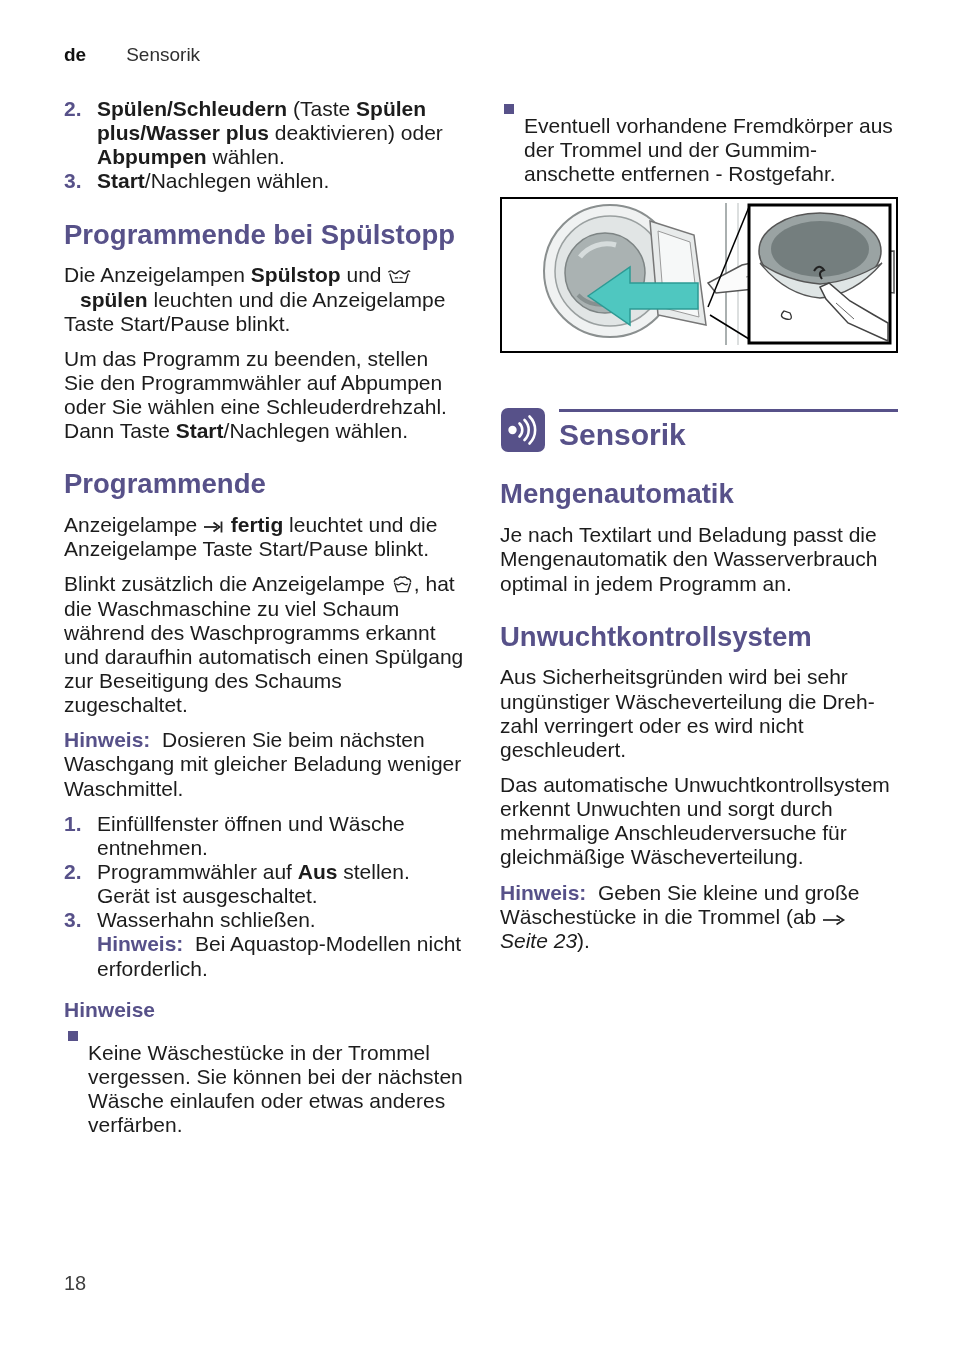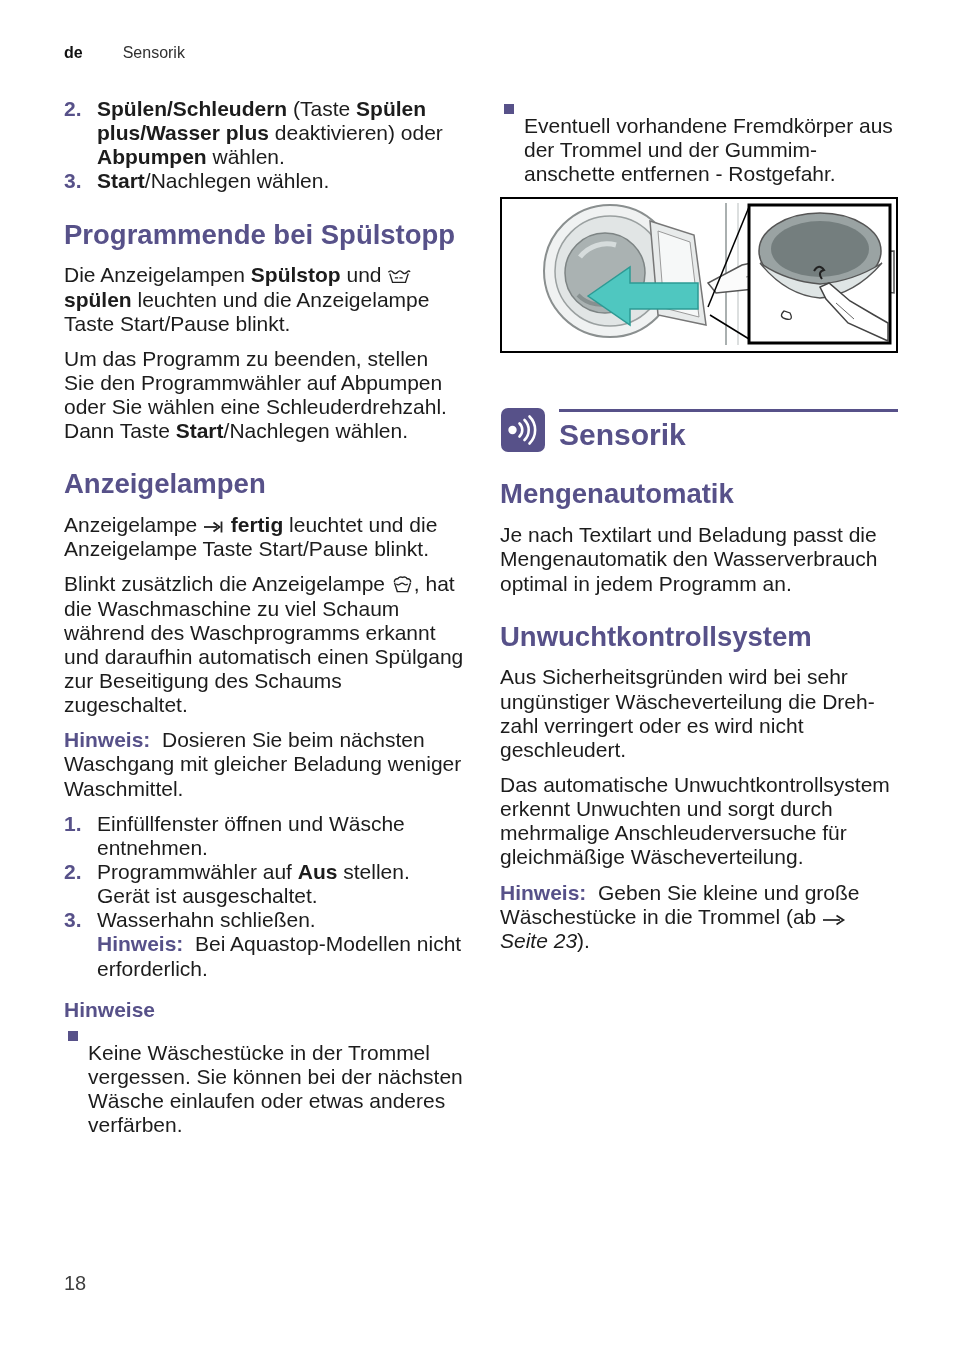--- a/index.html
+++ b/index.html
@@ -2,21 +2,21 @@
 <html lang="de"><head>
 <meta charset="utf-8">
 <style>
   :root{ --accent:#575189; --text:#1c1c1c; --teal:#4fc7c0; }
   html,body{margin:0;padding:0;background:#fff;}
   .page{
     position:relative; width:954px; height:1354px; background:#ffffff;
     font-family:"Liberation Sans","DejaVu Sans",sans-serif; color:var(--text);
     overflow:hidden;
   }
-  .doc-header{position:absolute;top:44px;left:64px;font-size:16px;display:flex;gap:40px;align-items:baseline;}
+  .doc-header{position:absolute;top:44px;left:64px;font-size:19px;display:flex;gap:40px;align-items:baseline;}
   .doc-header .lang{font-weight:bold;color:#111;}
   .doc-header .htitle{color:#303030;}
   .col{position:absolute;top:97px;font-size:21px;line-height:1.15;}
   .col-left{left:64px;width:400px;}
   .col-right{left:500px;width:398px;}
   p.body{margin:0 0 11px 0;}
   h2.sect{font-size:27.5px;font-weight:bold;color:var(--accent);margin:26px 0 13px 0;line-height:1.12;}
   h3.sub{font-size:21px;font-weight:bold;color:var(--accent);margin:17px 0 2px 0;}
   ol.steps{list-style:none;margin:0;padding:0;}
   ol.steps li{display:flex;margin:0;}
@@ -55,24 +55,24 @@
         <span class="num">3.</span>
         <span class="stext"><span style="font-weight: bold;">Start</span><span>/Nachlegen wählen.</span></span>
       </li>
     </ol>
 
     <h2 class="sect">Programmende bei Spülstopp</h2>
     <p class="body"><span>Die Anzeigelampen </span><span style="font-weight: bold;">Spülstop</span><span> und </span><span class="inline-icon"><svg width="24" height="17" viewBox="0 0 26 18">
             <path d="M1.5 5.5 Q4 2.5 6.5 5.5 Q9 8.5 11.5 5.5 Q14 2.5 16.5 5.5 Q19 8.5 21.5 5.5 Q23.5 3 25 5" fill="none" stroke="#222" stroke-width="1.5"></path>
             <path d="M3 7 L6 16.5 L20 16.5 L23 7" fill="none" stroke="#222" stroke-width="1.5"></path>
             <path d="M8.5 11.5 h3.5 M13.5 11.5 h3.5" stroke="#222" stroke-width="1.4"></path>
-          </svg></span><span> </span><span style="font-weight: bold;">spülen</span><span> leuchten und die Anzeigelampe Taste Start/Pause blinkt.</span></p>
+          </svg></span><span> </span><span style="font-weight: bold; margin-left: 16px;">spülen</span><span> leuchten und die Anzeigelampe Taste Start/Pause blinkt.</span></p>
     <p class="body"><span>Um das Programm zu beenden, stellen Sie den Programmwähler auf Abpum­pen oder Sie wählen eine Schleuder­drehzahl. Dann Taste </span><span style="font-weight: bold;">Start</span><span>/Nachlegen wählen.</span></p>
 
-    <h2 class="sect">Anzeigelampen</h2>
+    <h2 class="sect">Programmende</h2>
     <p class="body"><span>Anzeigelampe </span><span class="inline-icon"><svg width="22" height="14" viewBox="0 0 22 14">
             <path d="M1 7 H14" stroke="#222" stroke-width="1.8" fill="none"></path>
             <path d="M10.5 2.5 L16.5 7 L10.5 11.5" stroke="#222" stroke-width="1.8" fill="none"></path>
             <path d="M18.5 1.5 V12.5" stroke="#222" stroke-width="1.8"></path>
           </svg></span><span> </span><span style="font-weight: bold;">fertig</span><span> leuchtet und die Anzeigelampe Taste Start/Pause blinkt.</span></p>
     <p class="body"><span>Blinkt zusätzlich die Anzeigelampe </span><span class="inline-icon"><svg width="23" height="17" viewBox="0 0 24 18">
             <path d="M3.5 6.5 a3 3 0 0 1 3.5 -3.5 a3.5 3.5 0 0 1 5 -1.5 a3.5 3.5 0 0 1 5 1.5 a3 3 0 0 1 3.5 3.5" fill="none" stroke="#222" stroke-width="1.5"></path>
             <path d="M3.5 7 L6.5 16.5 L17.5 16.5 L20.5 7" fill="none" stroke="#222" stroke-width="1.5"></path>
             <path d="M5.5 8.5 q2 2 4 0 q2 -2 4 0 q2 2 4 0" fill="none" stroke="#222" stroke-width="1.3"></path>
           </svg></span><span>, hat die Waschmaschine zu viel Schaum während des Waschprogramms erkannt und daraufhin automatisch einen Spül­gang zur Beseitigung des Schaums zugeschaltet.</span></p>

